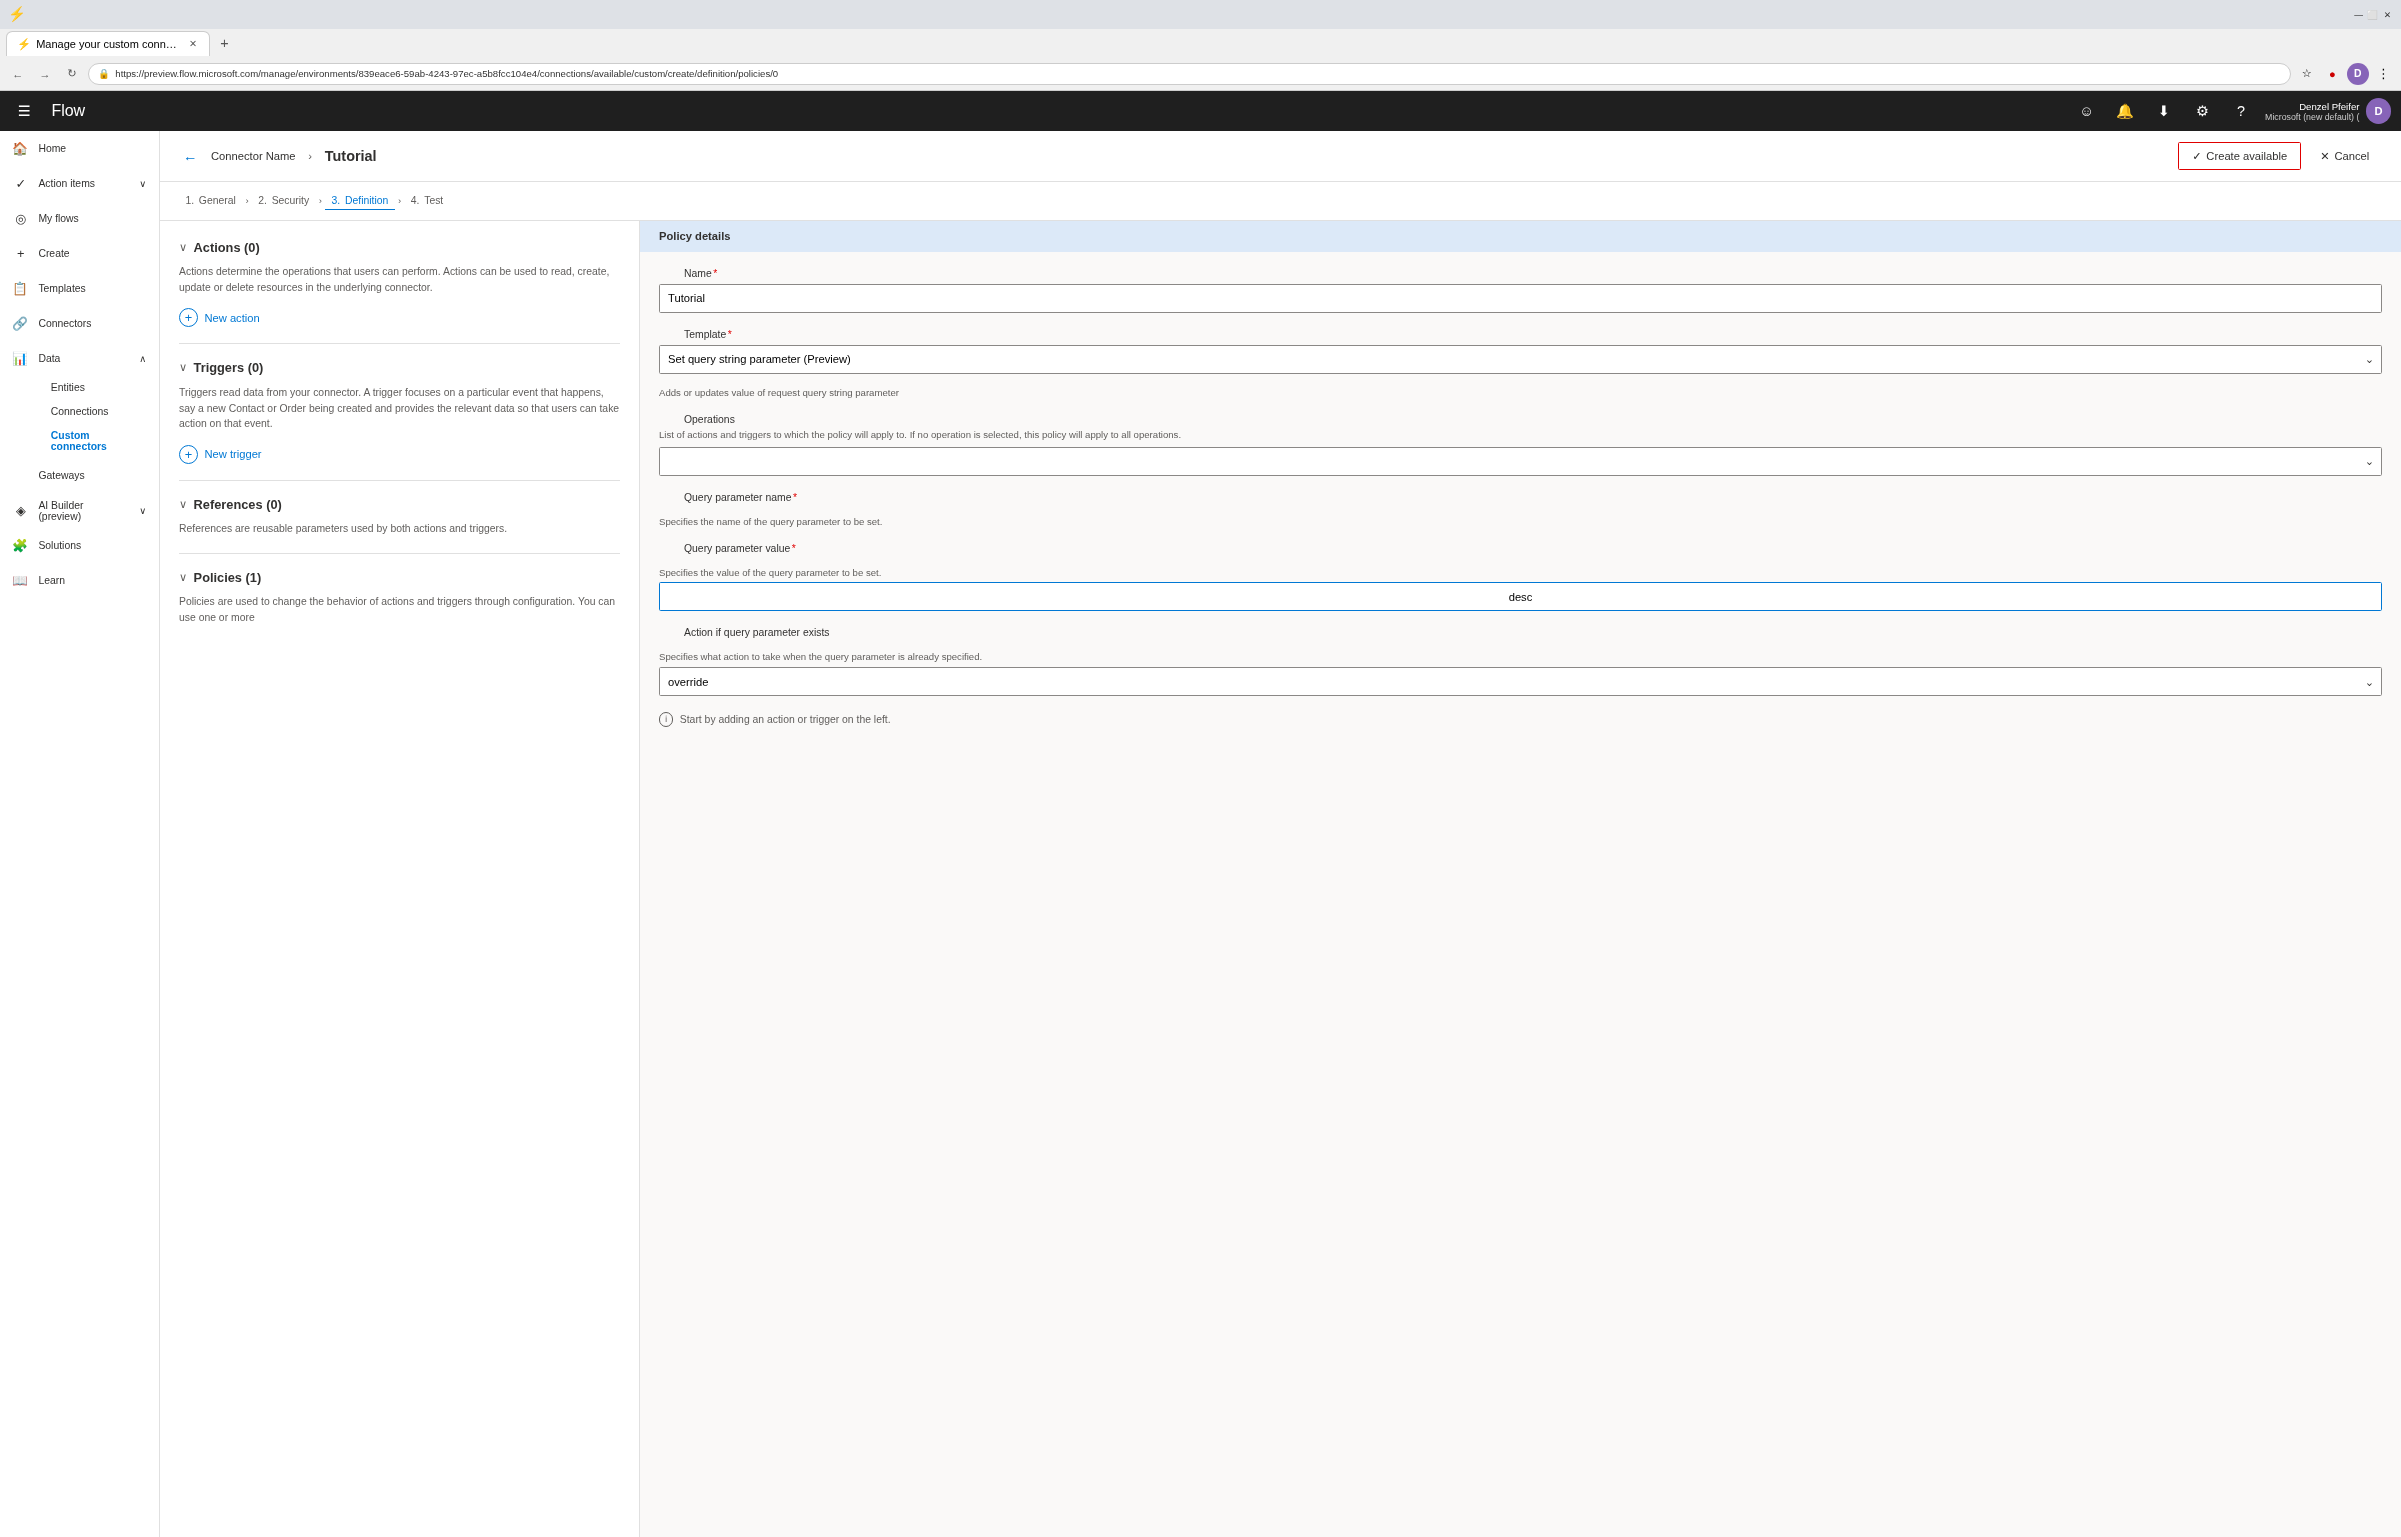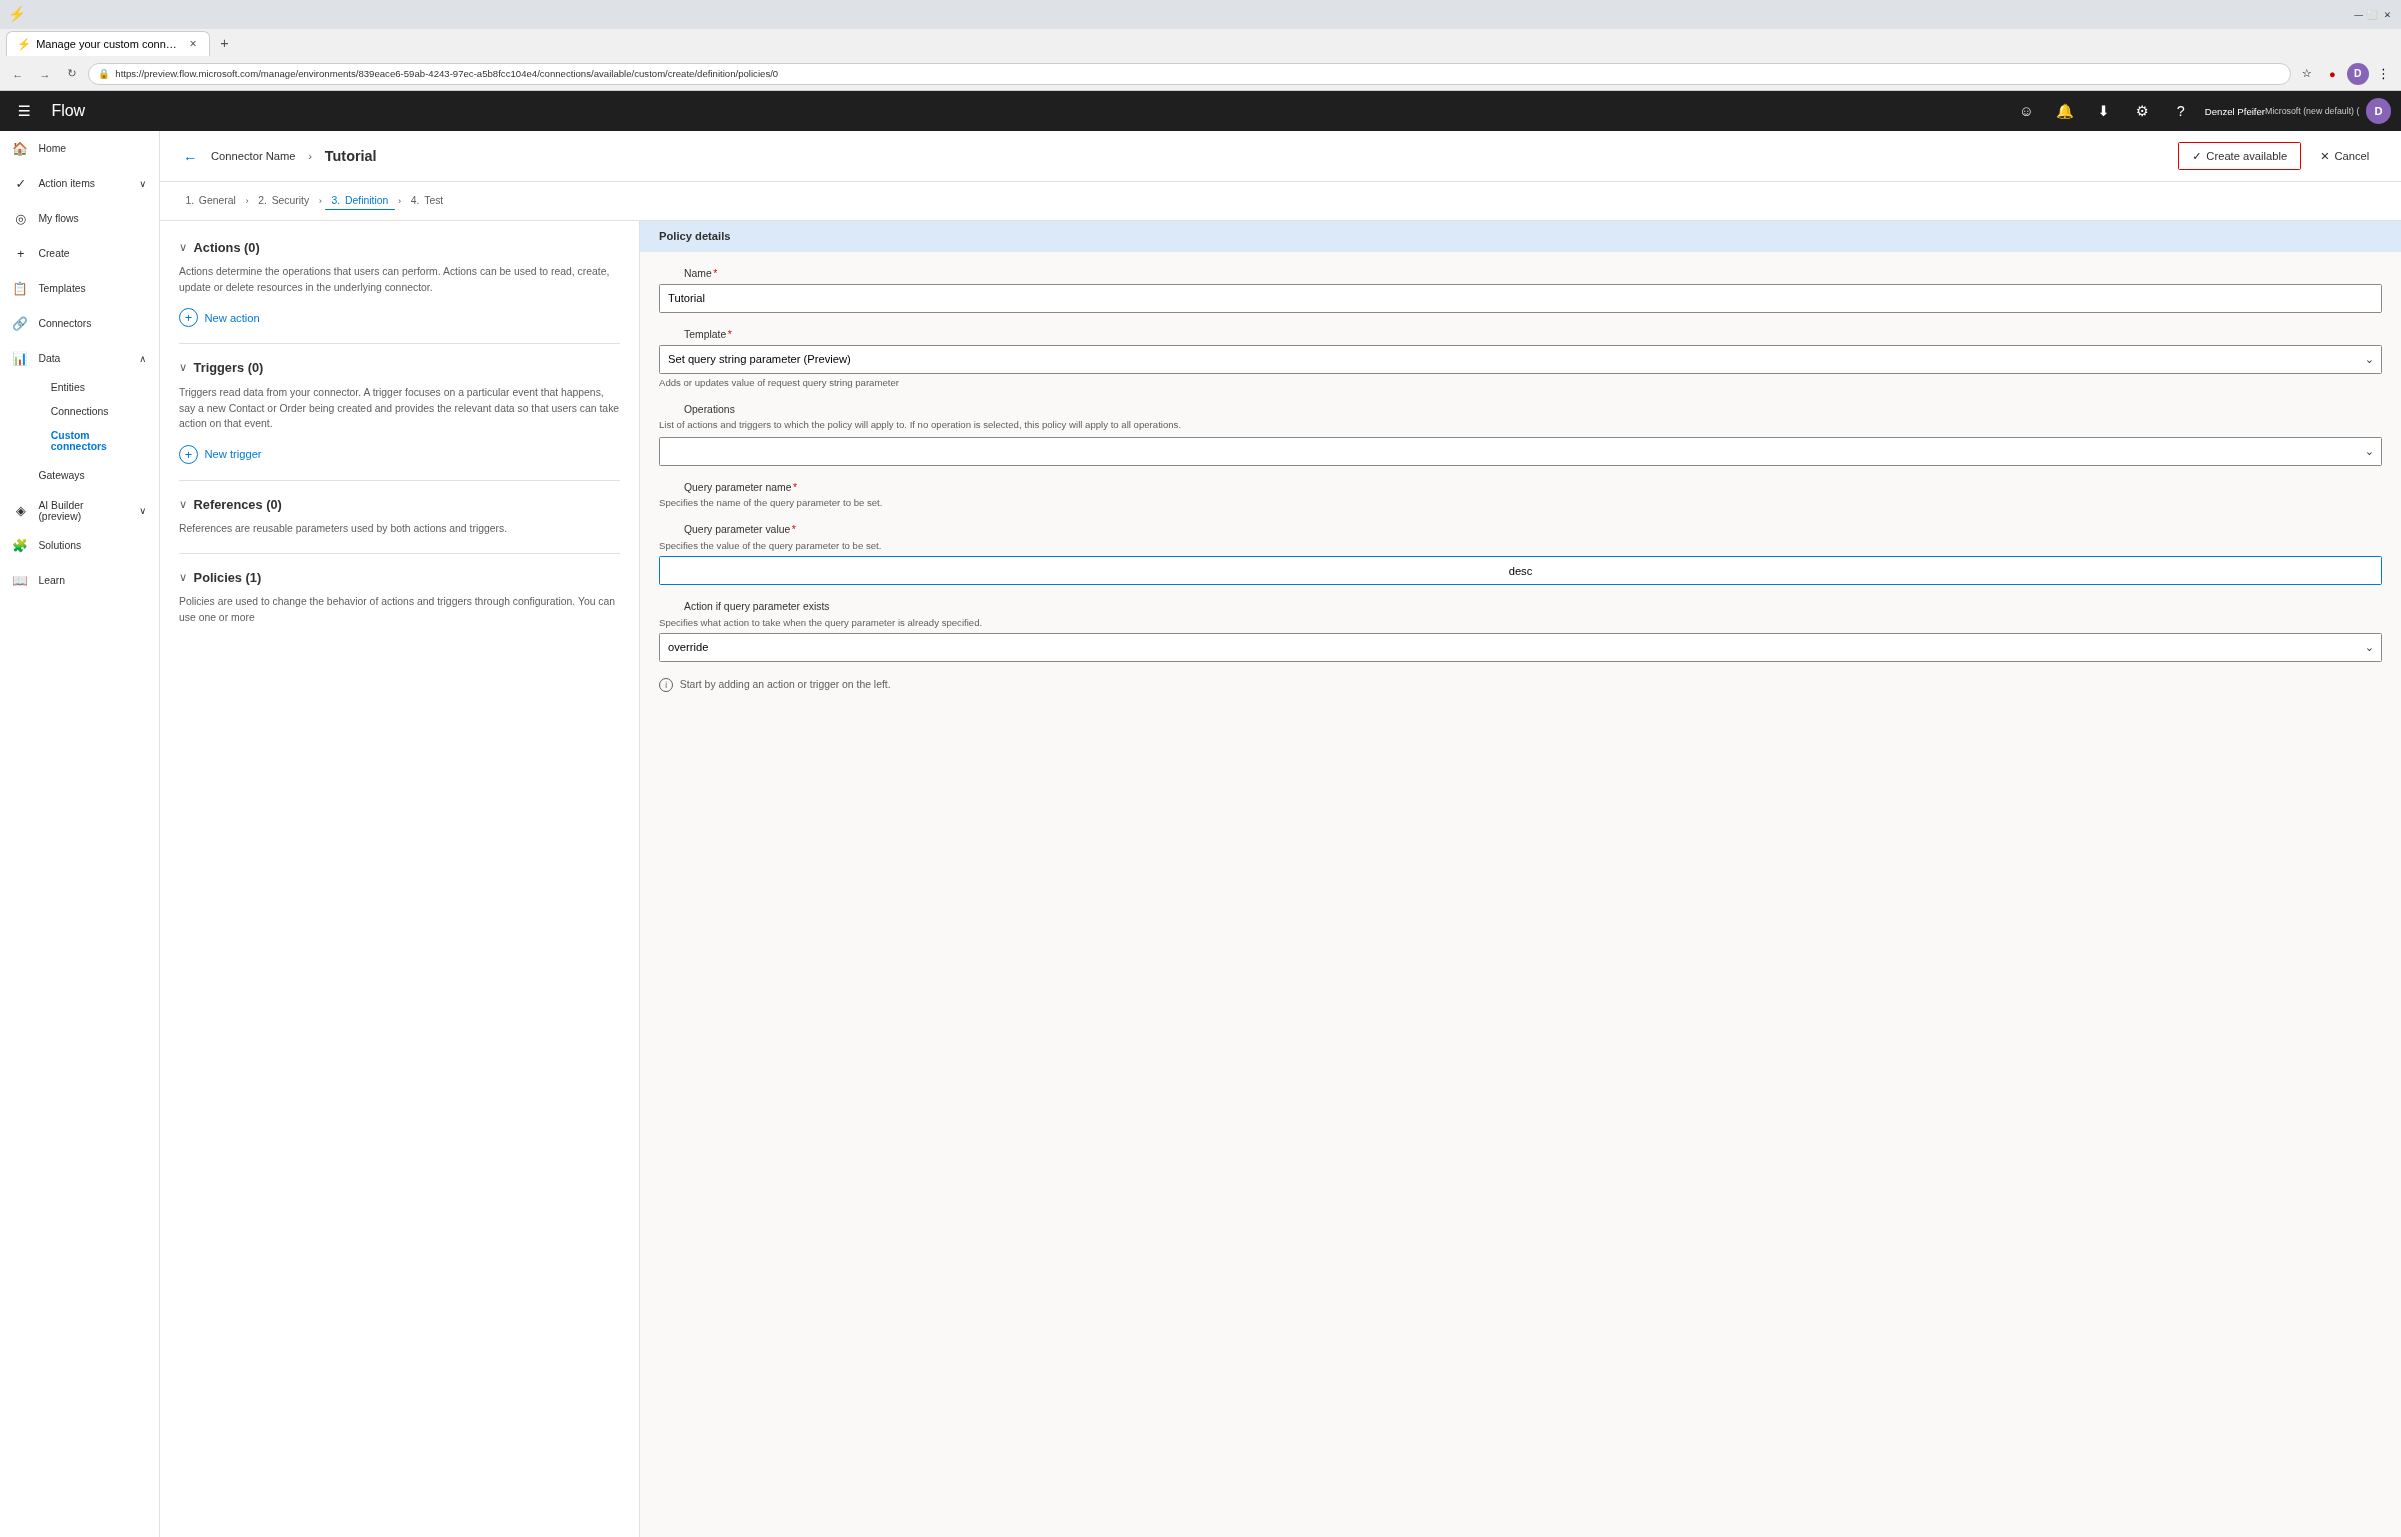--- a/index.html
+++ b/index.html
@@ -79,21 +79,21 @@
     .plus-circle { width: 19px; height: 19px; border: 1.6px solid #0078d4; border-radius: 50%; display: flex; align-items: center; justify-content: center; font-size: 12.8px; color: #0078d4; }
 
     
     .right-panel { flex: 1; overflow-y: auto; padding: 0; background: #faf9f8; }
     .policy-details-header { background: #dce9f8; padding: 9.6px 19px; font-size: 11.2px; font-weight: 600; color: #323130; }
     .policy-form { padding: 16px 19px; }
     .form-group { margin-bottom: 16px; }
     .form-label { font-size: 10.4px; color: #323130; margin-bottom: 4.8px; display: block; padding-left: 25px; }
     .form-label .required { color: #e00000; margin-left: 1.6px; }
     .form-input { width: 100%; height: 29px; border: 0.8px solid #8a8886; border-radius: 1.6px; padding: 0 8px; font-size: 11.2px; font-family: inherit; }
-    .form-hint { font-size: 9.6px; color: #605e5c; margin-top: 3px; }
+    .form-hint { font-size: 9.6px; color: #605e5c; margin-top: 13px; }
     .form-select { width: 100%; height: 29px; border: 0.8px solid #8a8886; border-radius: 1.6px; padding: 0 8px; font-size: 11.2px; font-family: inherit; appearance: none; background: #fff; cursor: pointer; }
     .select-wrapper { position: relative; }
     .select-wrapper::after { content: '⌄'; position: absolute; right: 8px; top: 50%; transform: translateY(-50%); pointer-events: none; font-size: 11.2px; color: #323130; }
     .operations-label { font-size: 9.6px; color: #605e5c; margin-top: 3.2px; }
     .bottom-hint { display: flex; align-items: center; gap: 6.4px; color: #605e5c; font-size: 10.4px; margin-top: 16px; }
     .info-icon { width: 14.4px; height: 14.4px; border: 0.8px solid #605e5c; border-radius: 50%; display: flex; align-items: center; justify-content: center; font-size: 8.8px; color: #605e5c; }
   </style>
 </head>
 <body>
 
@@ -143,21 +143,21 @@
   <div class="app-header">
     <div class="hamburger">☰</div>
     <span class="app-logo">Flow</span>
     <div class="header-spacer"></div>
     <div class="header-icon">☺</div>
     <div class="header-icon">🔔</div>
     <div class="header-icon">⬇</div>
     <div class="header-icon">⚙</div>
     <div class="header-icon">?</div>
     <div class="user-section">
-      <div style="display:flex;flex-direction:row;text-align:right;">
+      <div style="display:flex;flex-direction:column;text-align:right;">
         <span style="font-size:9.6px;font-weight:500;">Denzel Pfeifer</span>
         <span style="font-size:8.8px;color:#ccc;">Microsoft (new default) (</span>
       </div>
       <div class="avatar">D</div>
     </div>
   </div>
 
   <div class="main-layout">
 
     <div class="sidebar">

